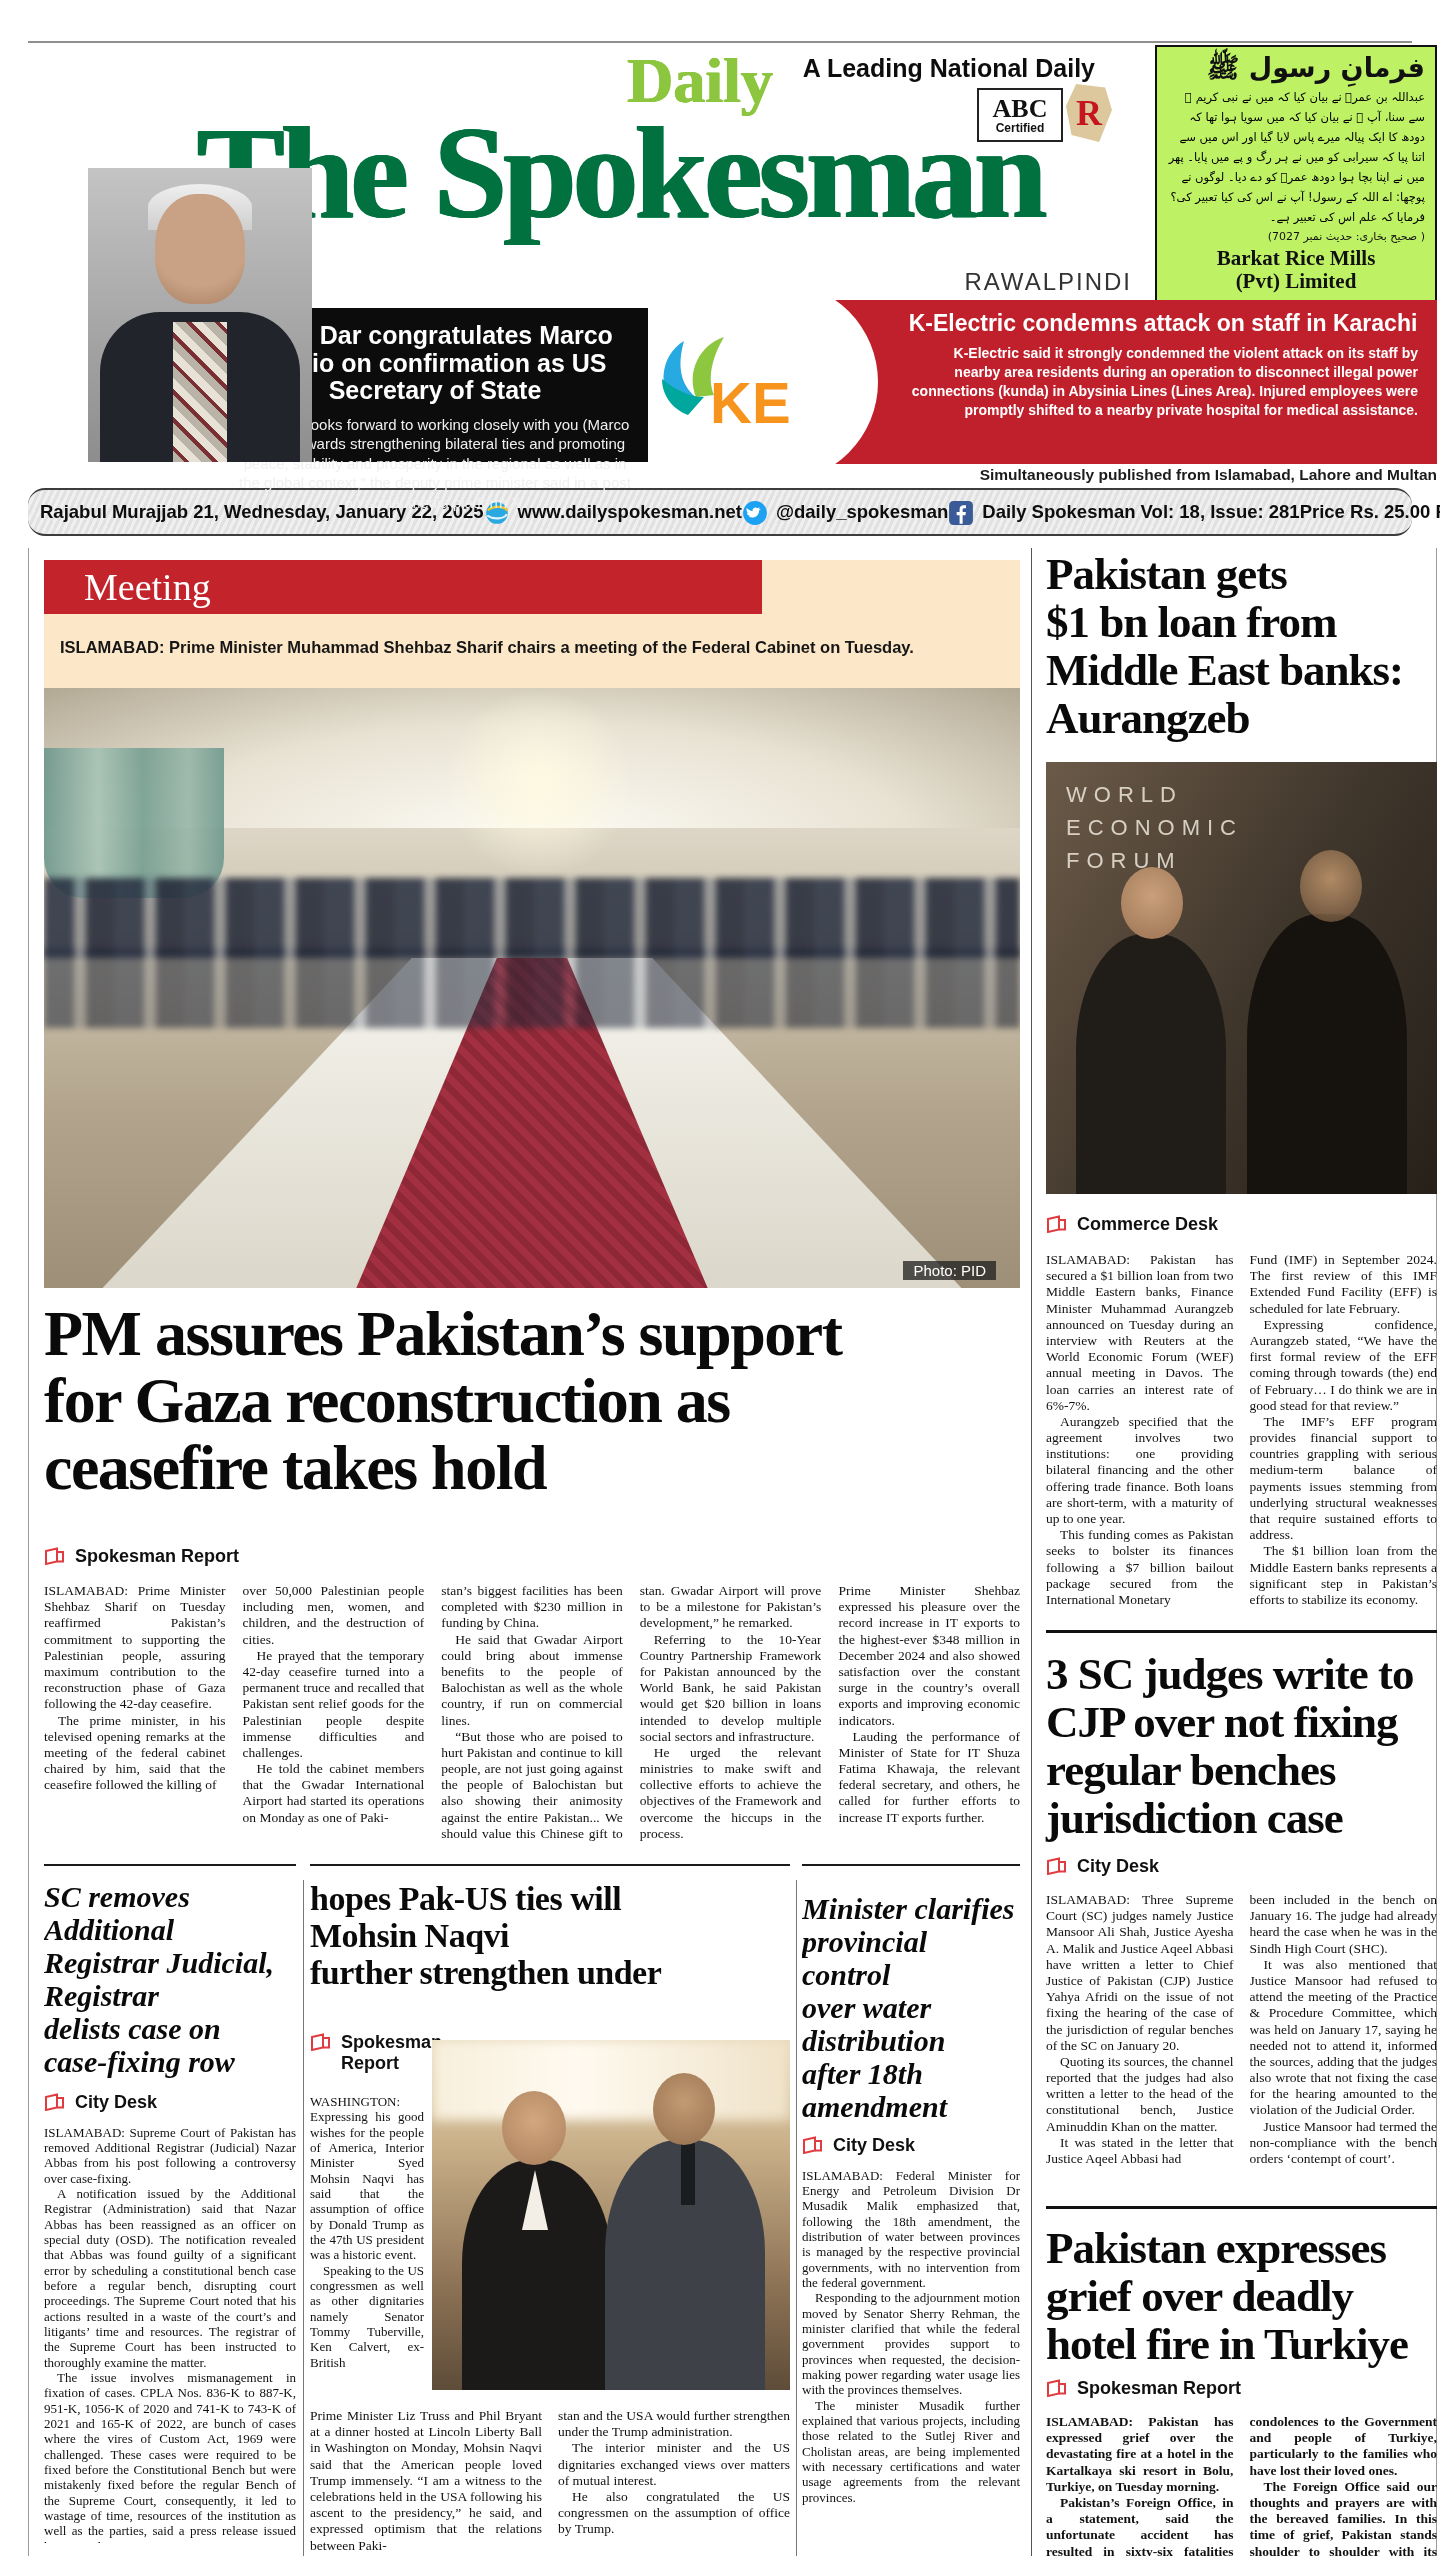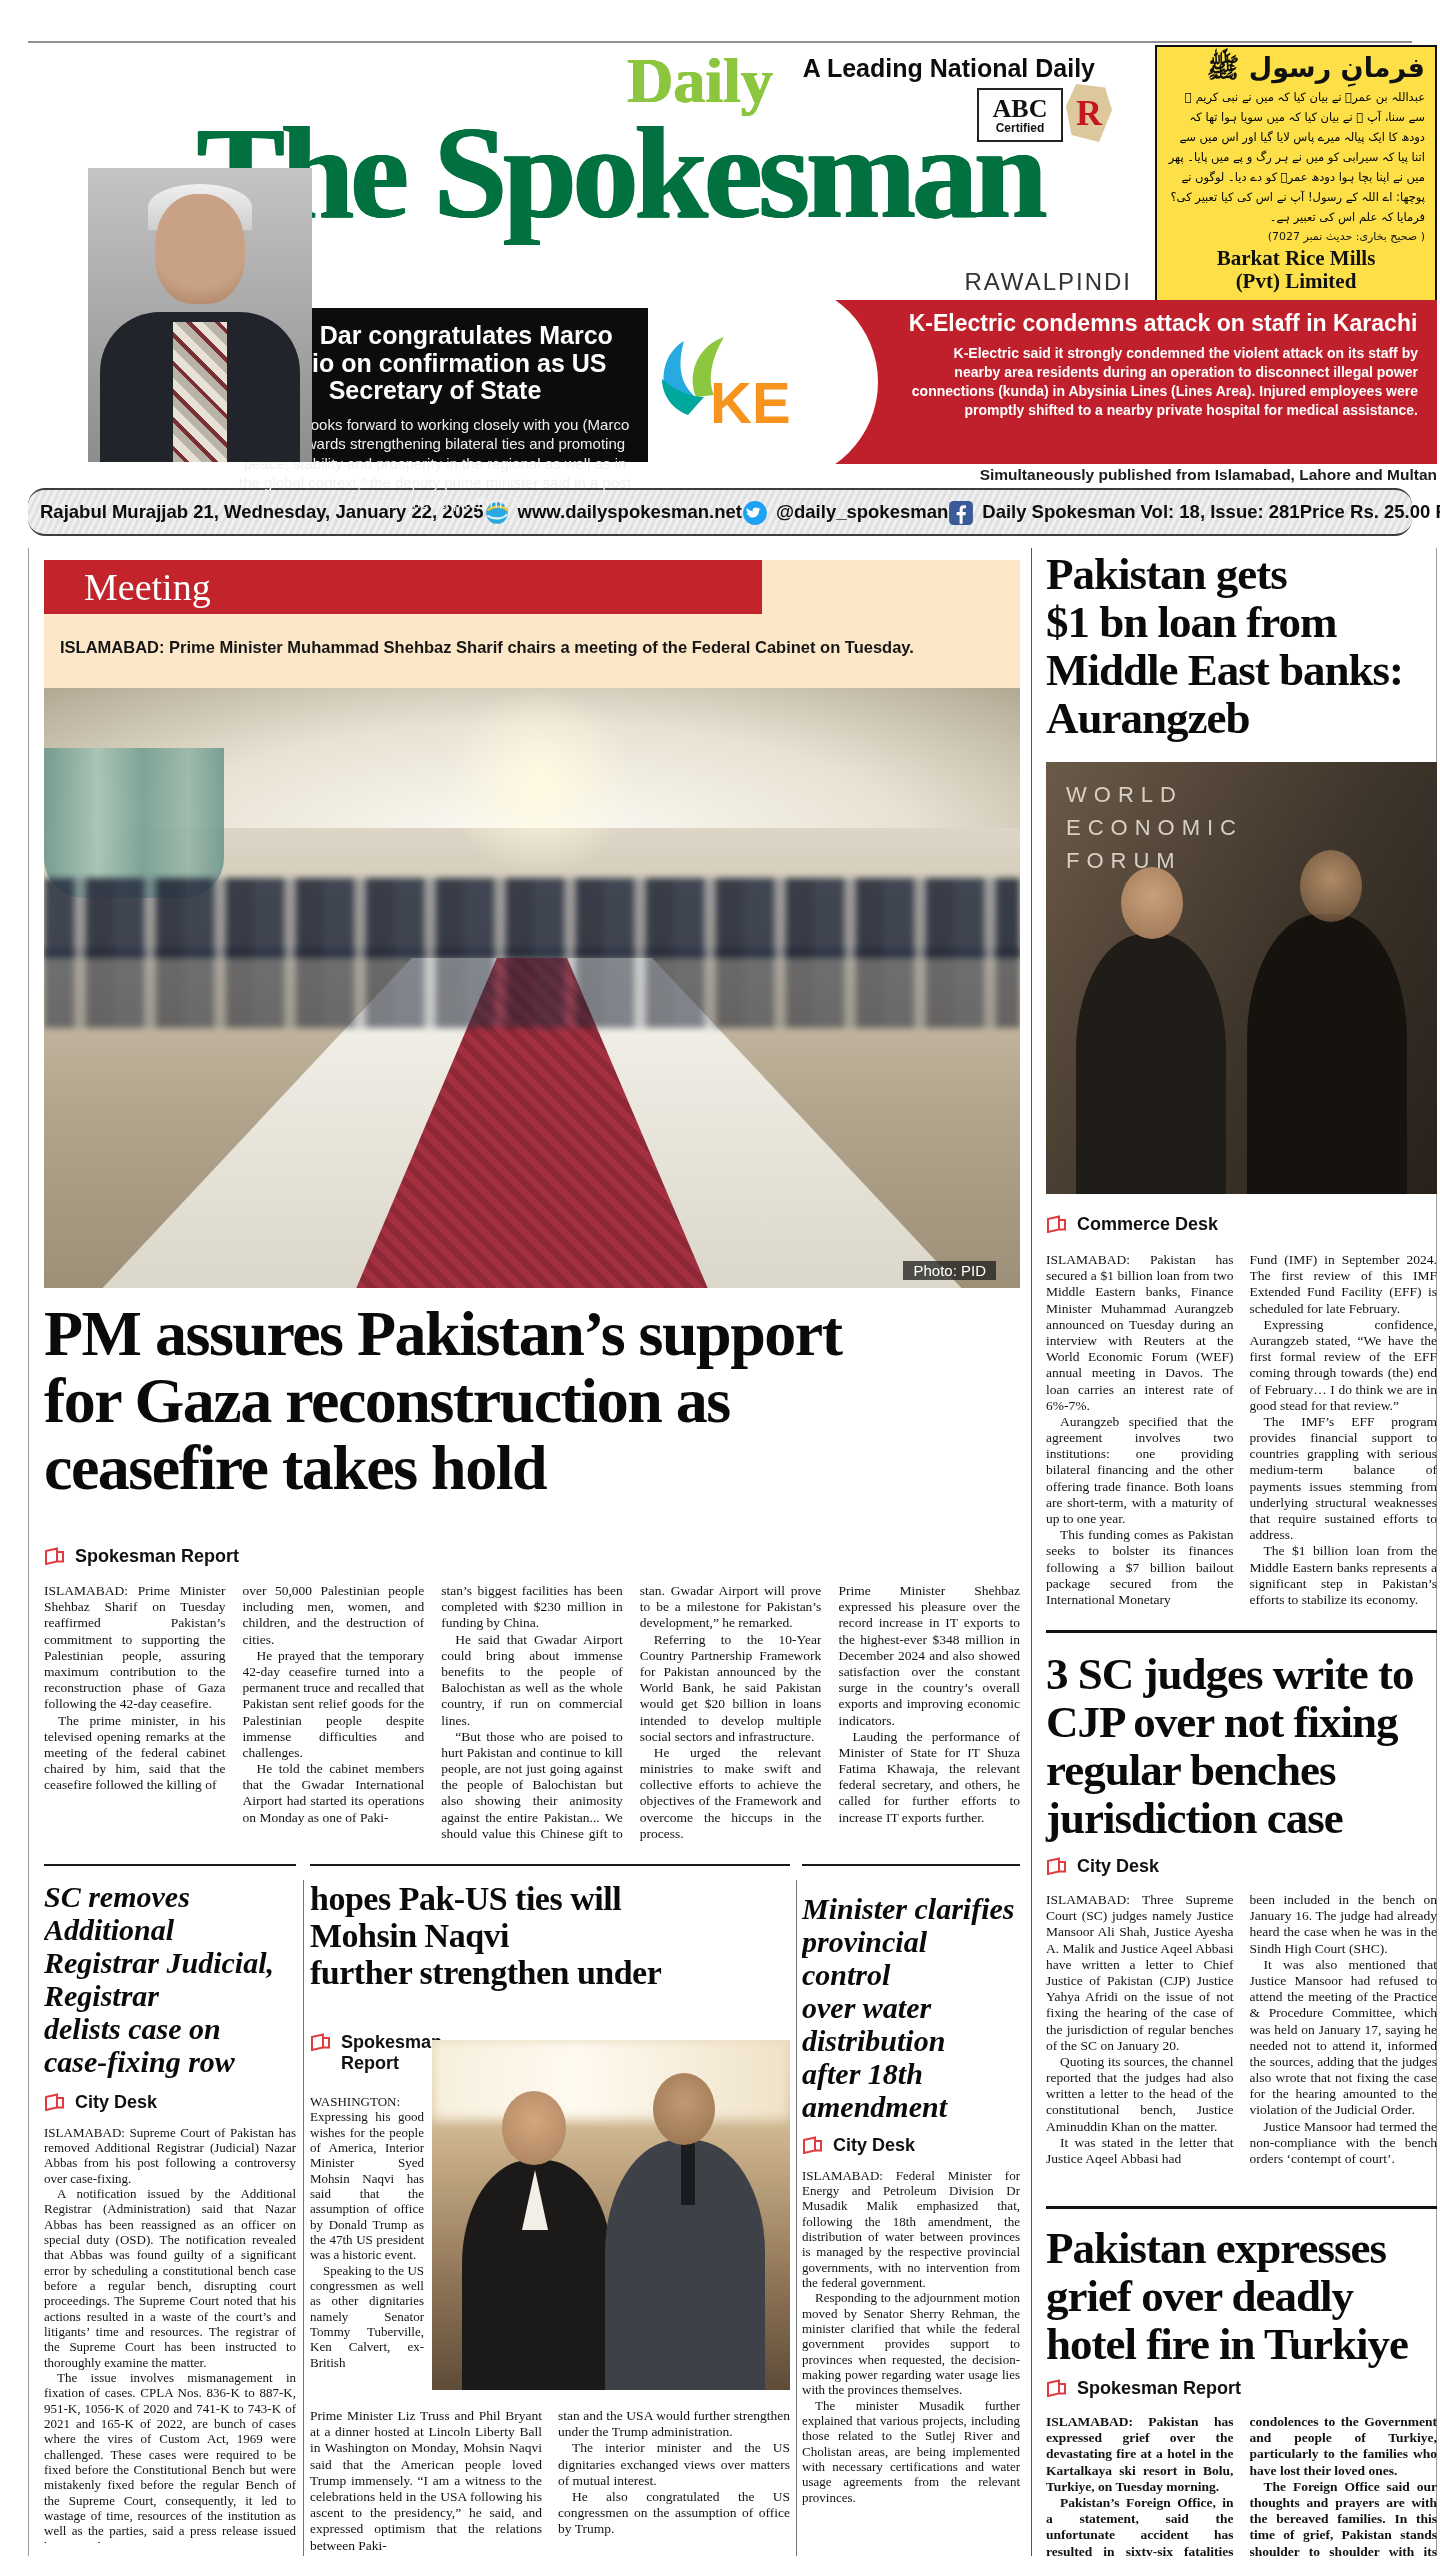--- a/index.html
+++ b/index.html
@@ -20,21 +20,21 @@
   .abc-box{position:absolute;left:977px;top:88px;width:82px;height:50px;border:2px solid #222;background:#fff;
            display:flex;flex-direction:column;align-items:center;justify-content:center;line-height:1;}
   .abc-box .a1{font-size:26px;font-weight:bold;}
   .abc-box .a2{font-size:12px;font-weight:bold;}
   .rppns{position:absolute;left:1066px;top:84px;width:46px;height:58px;
          background:#dcc89c;clip-path:polygon(22% 0,85% 6%,100% 45%,72% 100%,12% 88%,0 38%);
          display:flex;align-items:center;justify-content:center;}
   .rppns span{font-size:36px;font-weight:bold;color:#c4161c;font-family:"Liberation Serif",serif;}
 
   
-  .hadith{position:absolute;left:1155px;top:45px;width:282px;height:262px;border:2px solid #111;background:#fde047;
+  .hadith{position:absolute;left:1155px;top:45px;width:282px;height:262px;border:2px solid #111;background:#bef264;
           padding:6px 10px;box-sizing:border-box;direction:rtl;text-align:right;font-family:"DejaVu Sans",sans-serif;}
   .hadith .hd{font-size:27px;font-weight:bold;line-height:1.1;}
   .hadith .bd{font-size:11.5px;line-height:1.75;margin-top:4px;color:#000;}
   .hadith .rf{font-size:11px;margin-top:2px;}
   .hadith .adv{direction:ltr;text-align:center;font-family:"Liberation Serif",serif;font-weight:bold;font-size:21px;line-height:1.1;margin-top:4px;}
 
   
   .dar-photo{position:absolute;left:88px;top:168px;width:224px;height:294px;z-index:3;
              background:linear-gradient(180deg,#c4c4c4,#8d8d8d);overflow:hidden;}
   .dar-body{position:absolute;bottom:0;left:12px;width:200px;height:150px;background:#22242c;border-radius:60px 60px 0 0;}

